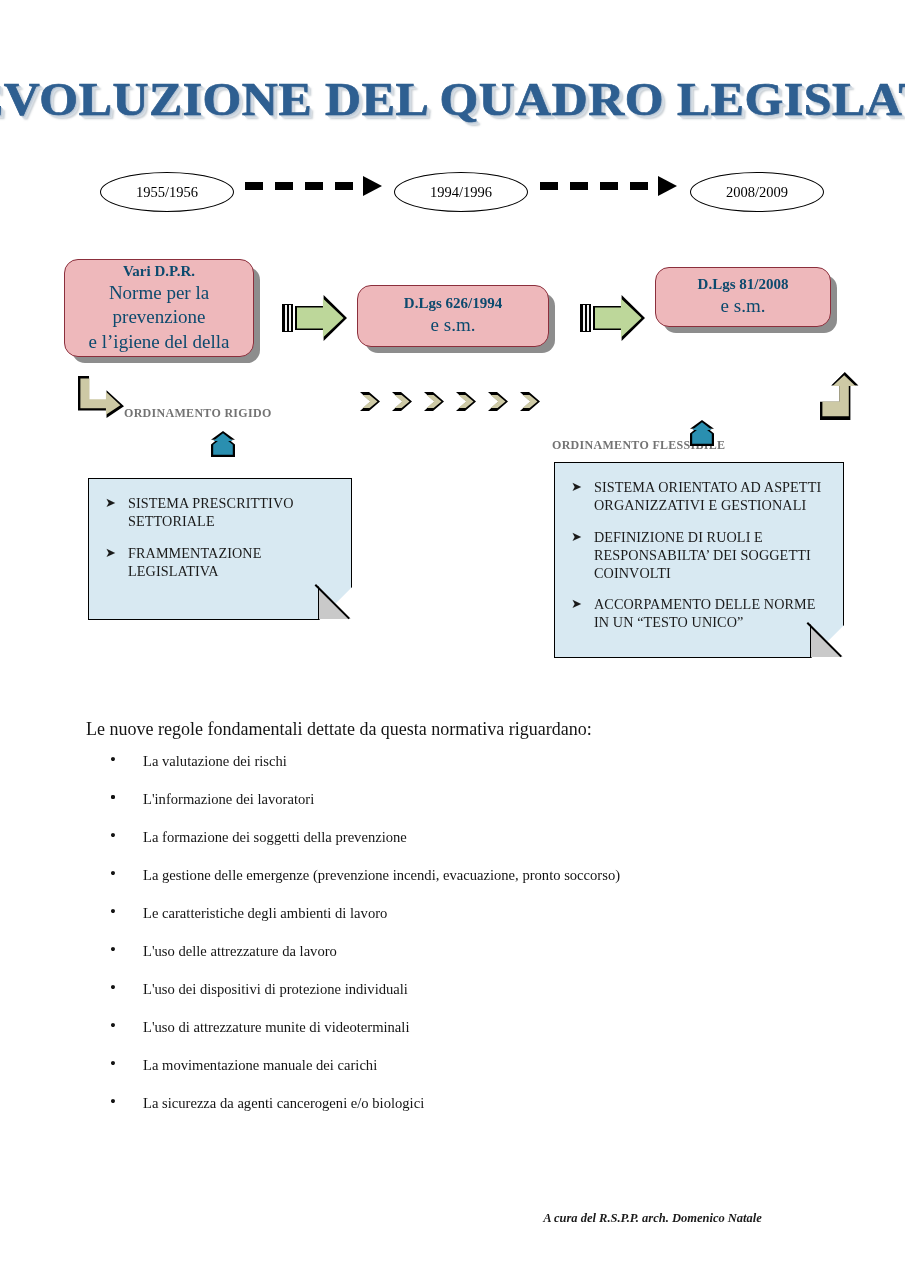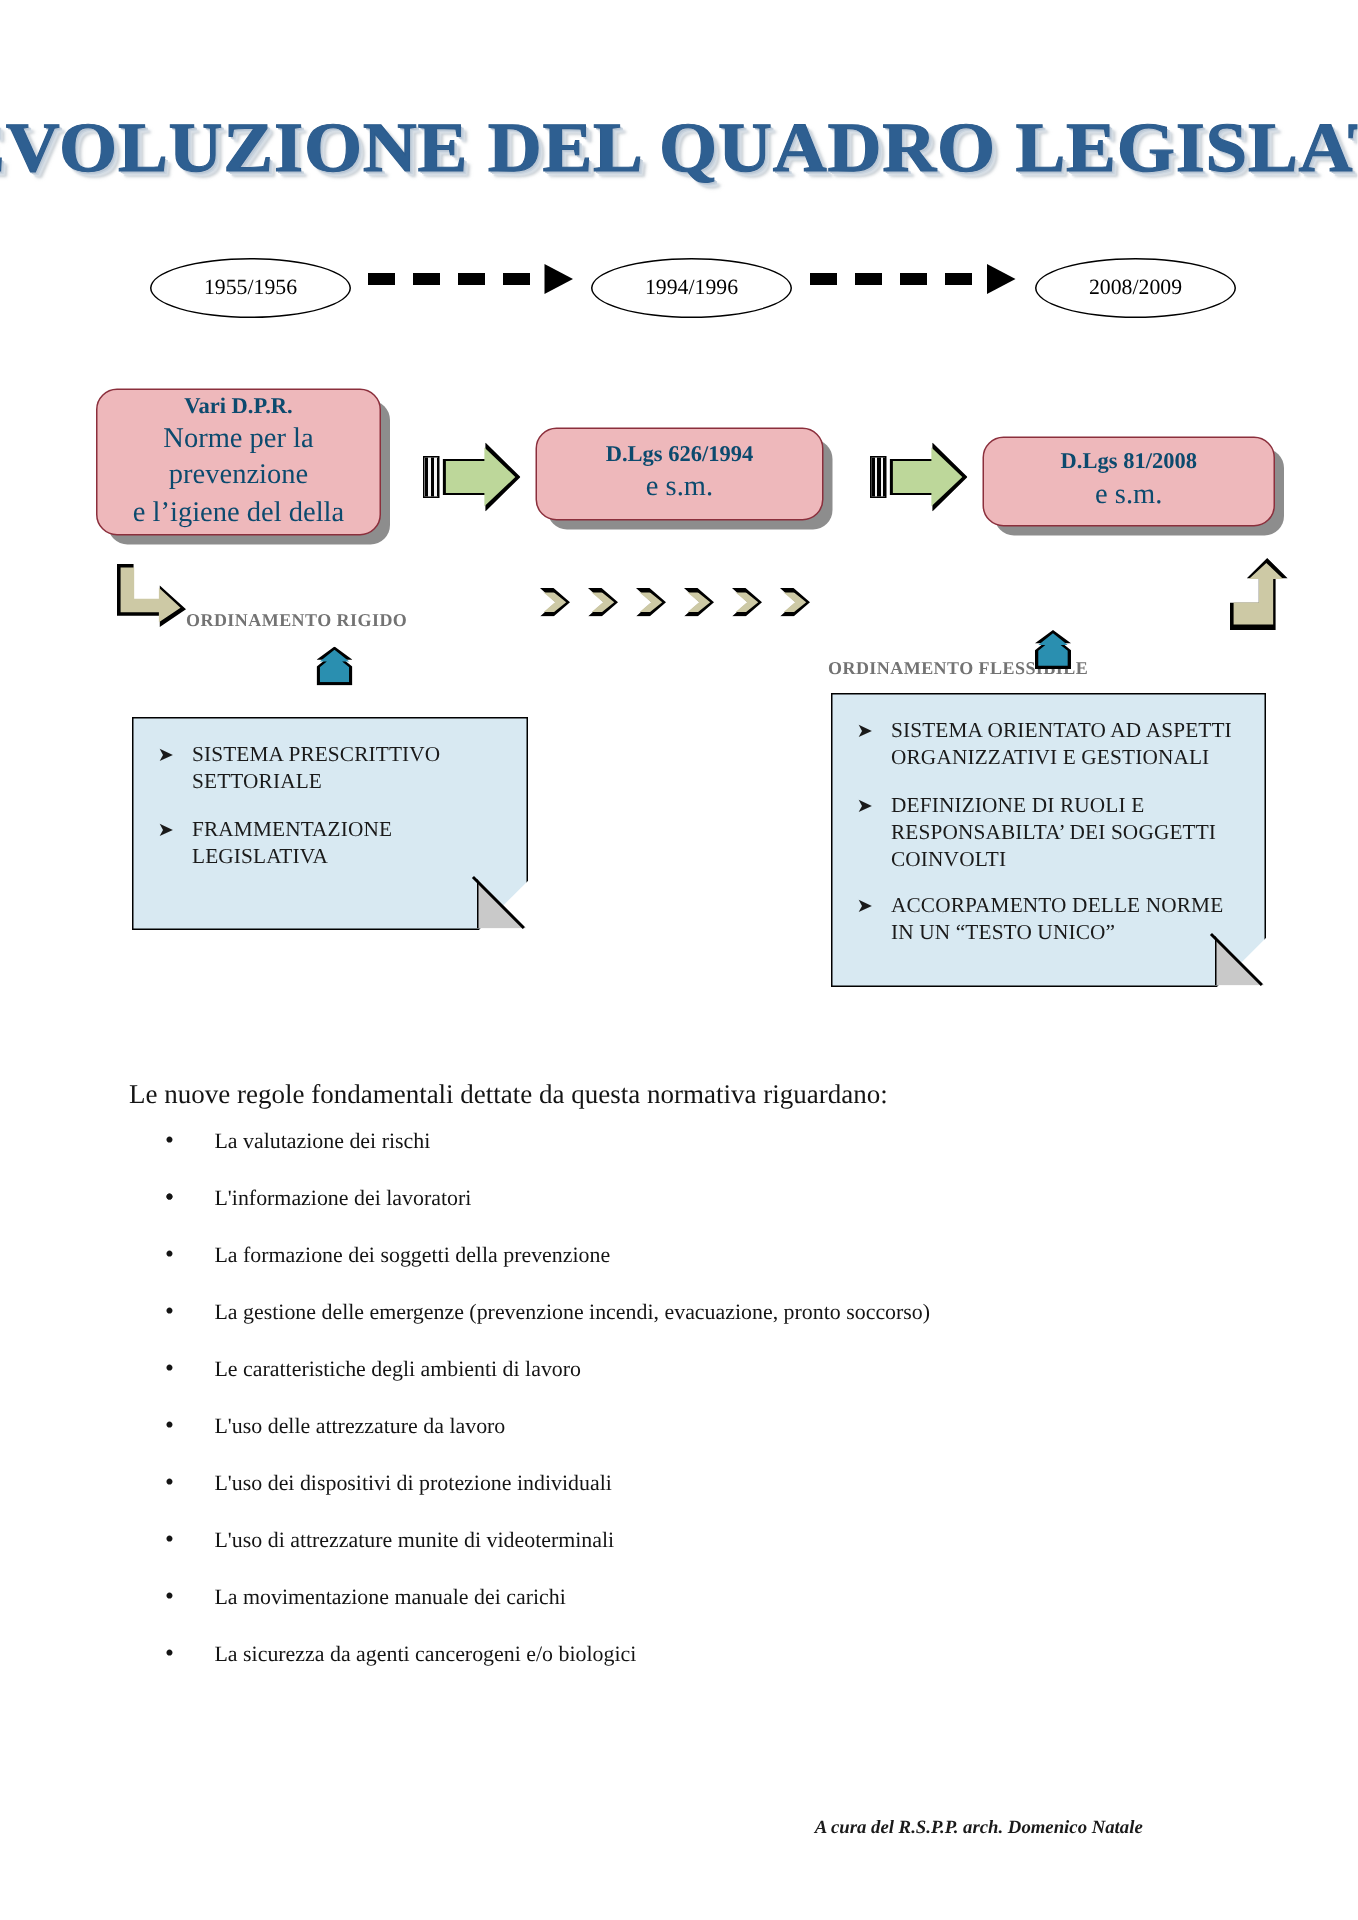--- a/index.html
+++ b/index.html
@@ -322,21 +322,21 @@
   <b>D.Lgs 626/1994</b>
   <span class="law-sub">e s.m.</span>
 </div>
 
 <div class="green-arrow" style="left:580px; top:295px; width:70px;">
   <div class="ga-stripes"></div>
   <div class="ga-outline"></div>
   <div class="ga-fill"></div>
 </div>
 
-<div class="law-box" style="left:655px; top:291px; width:195px; height:60px;">
+<div class="law-box" style="left:655px; top:267px; width:176px; height:60px;">
   <b>D.Lgs 81/2008</b>
   <span class="law-sub">e s.m.</span>
 </div>
 
 <div id="bent-left" class="bent">
   <div class="bent-outline"></div>
   <div class="bent-fill"></div>
 </div>
 
 <div id="bent-right" class="bent">

